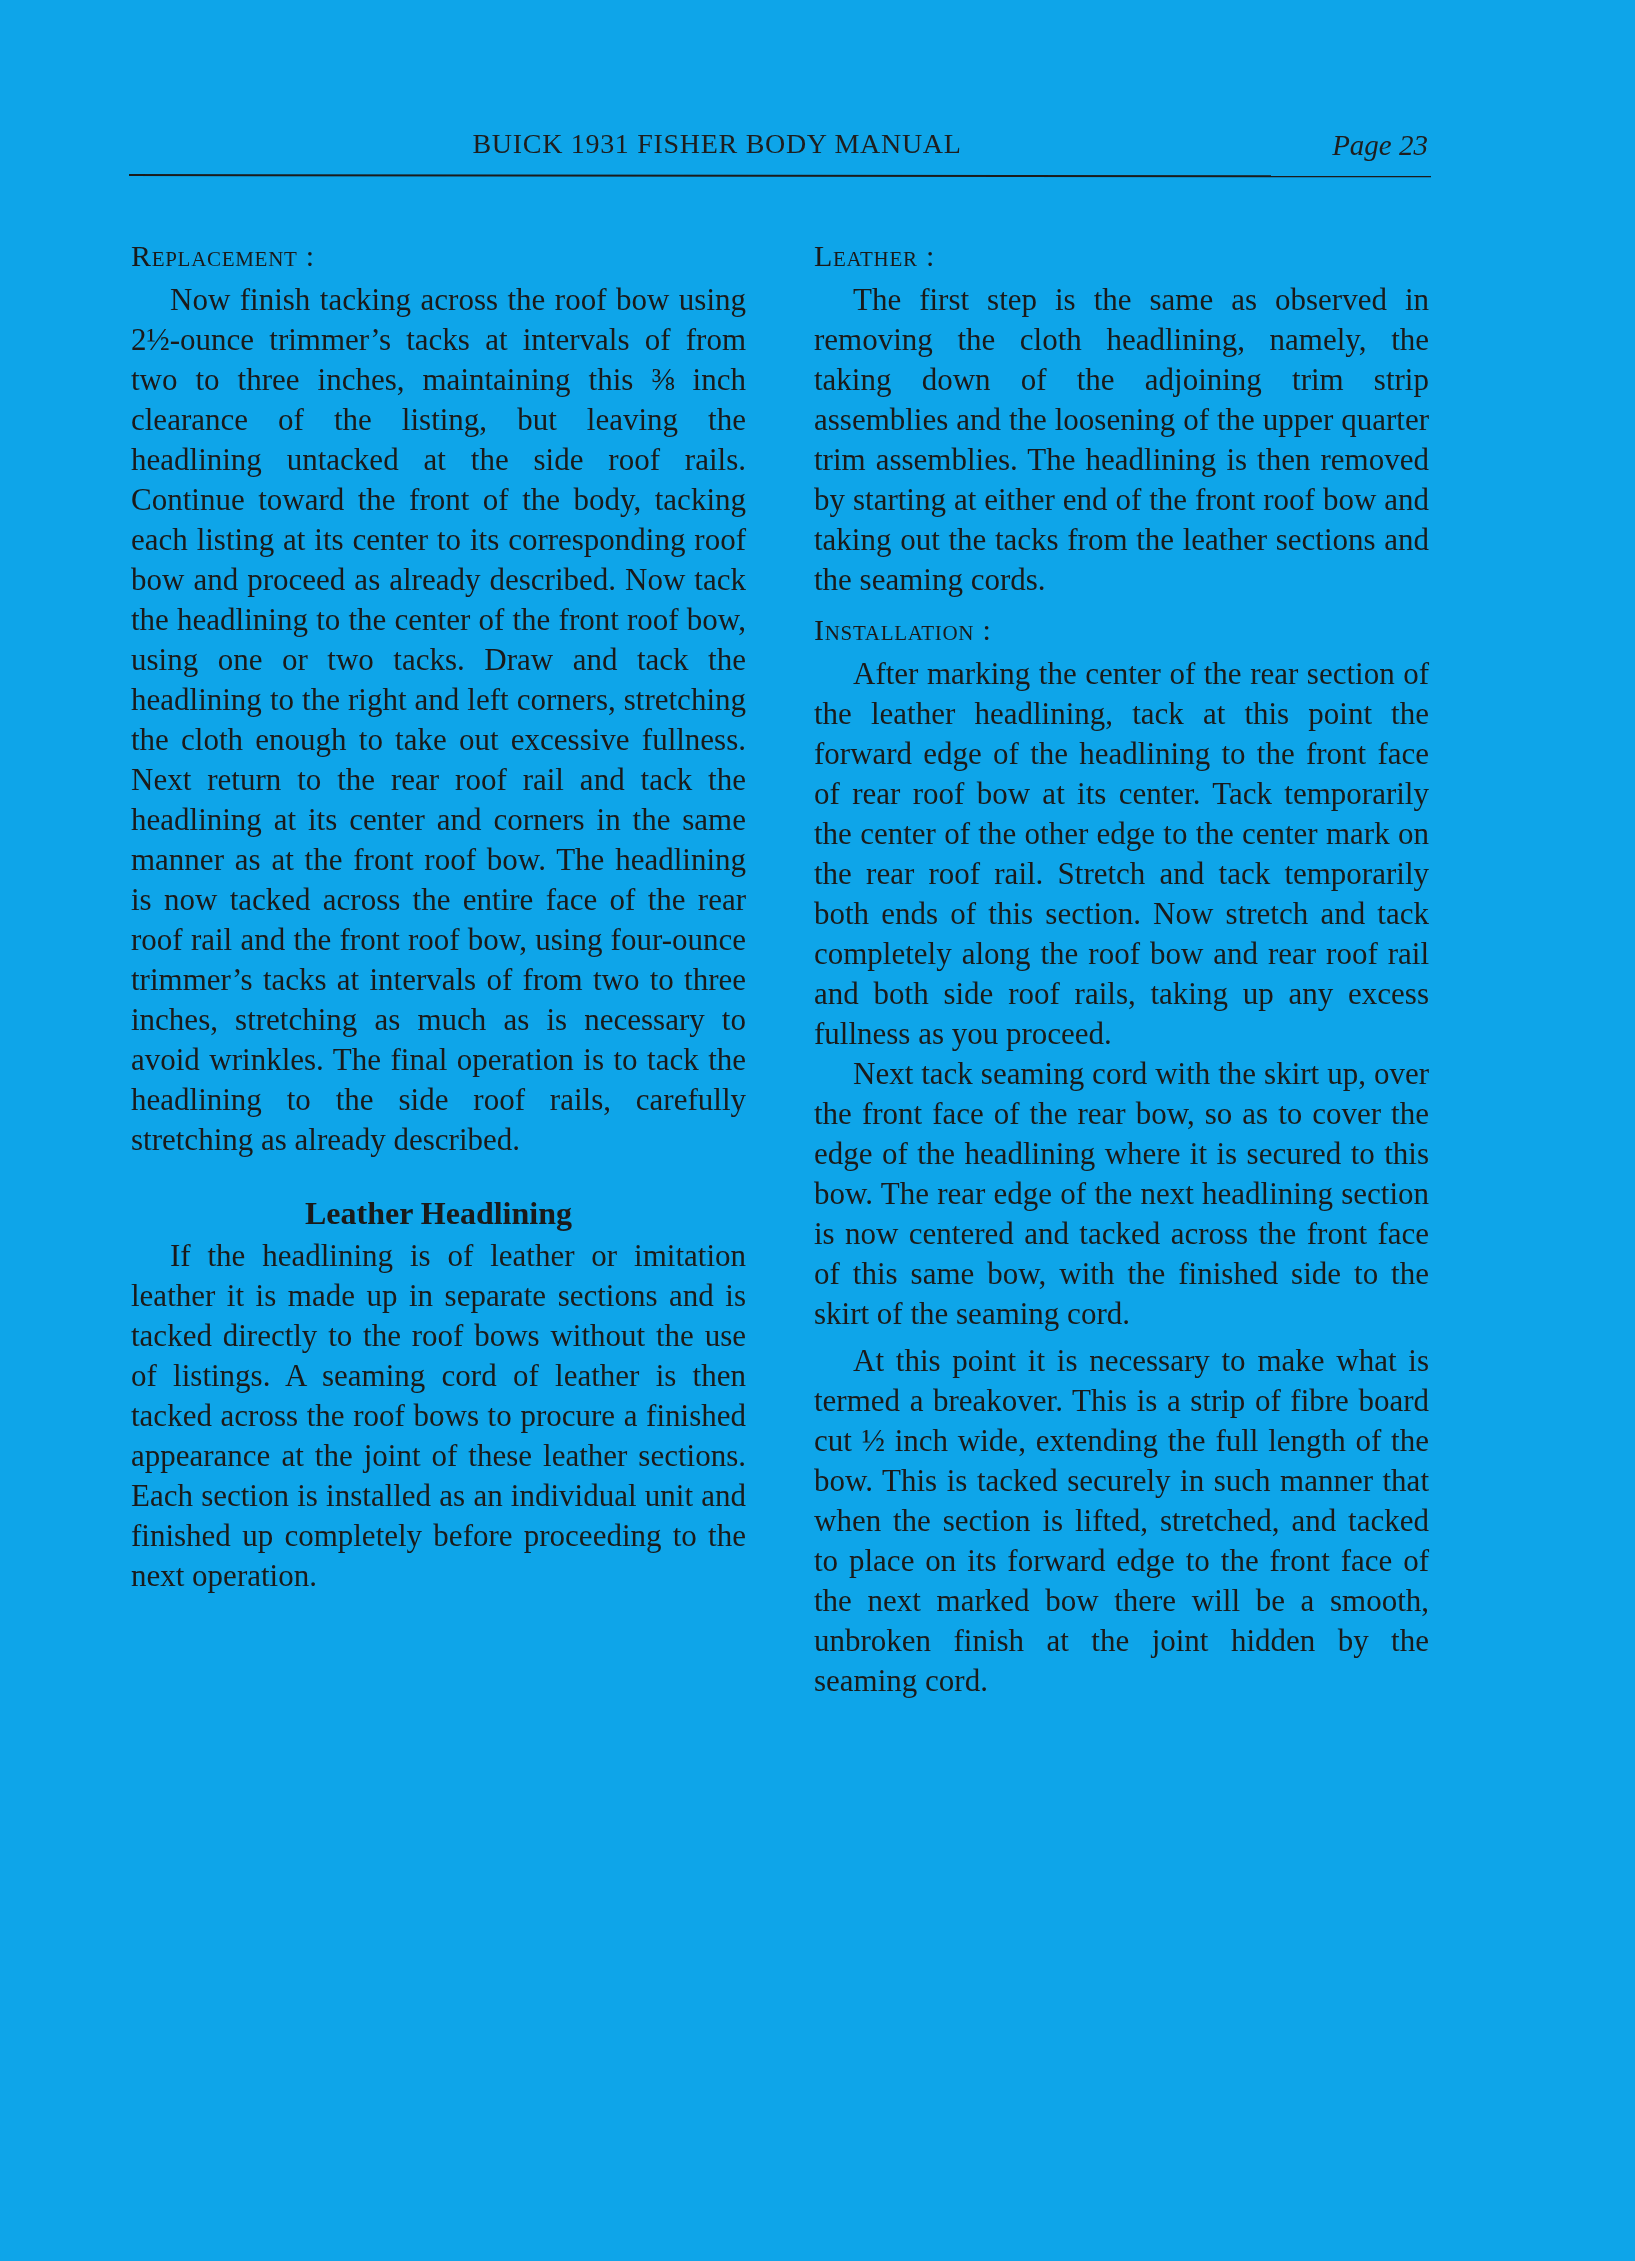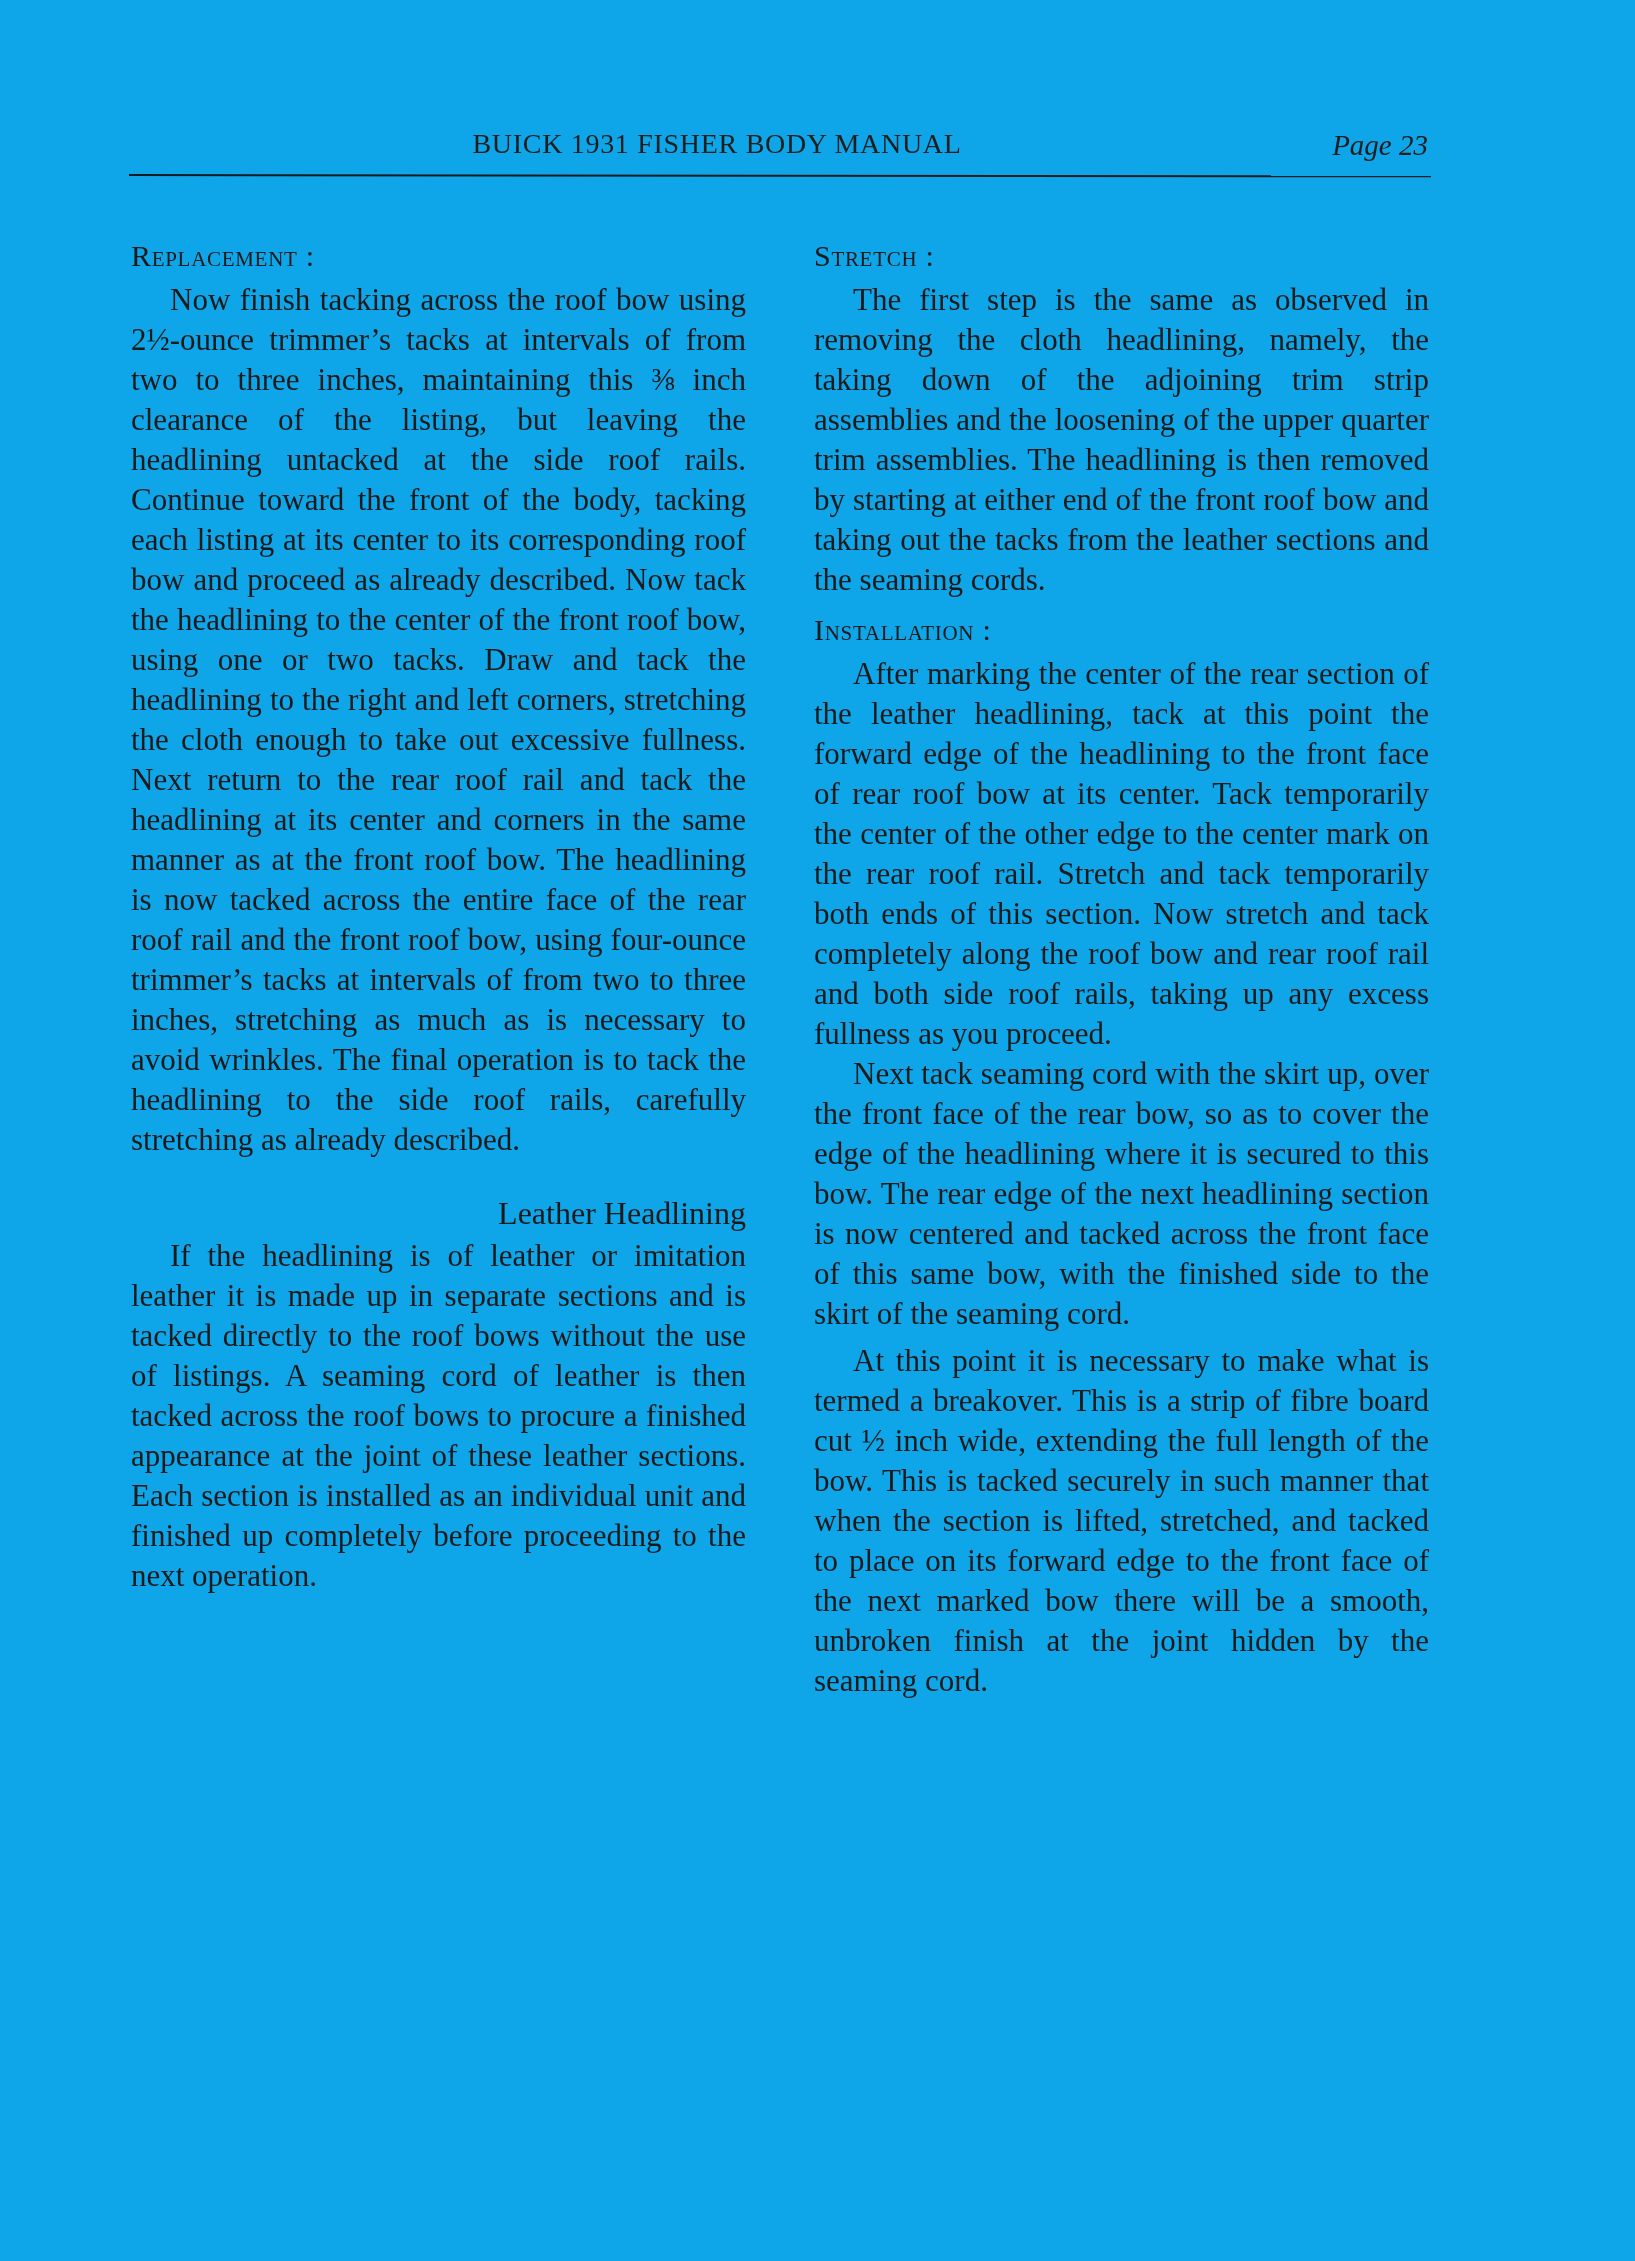--- a/index.html
+++ b/index.html
@@ -71,25 +71,25 @@
       line-height: 40px;
       text-align: left;
     }
     .section-label.spaced { margin-top: 9.7px; }
     .para {
       margin: 0;
       text-indent: 39px;
     }
     .para.gap { margin-top: 7px; }
     .heading-bold {
-      font-weight: normal;
+      font-weight: bold;
       font-size: 32px;
       margin: 33px 0 2.8px 0;
       line-height: 40px;
-      text-align: right;
+      text-align: center;
     }
   </style>
 </head>
 <body>
 
 <div class="page">
 
   <div class="running-head">
     <div class="running-title">BUICK 1931 FISHER BODY MANUAL</div>
     <div class="page-number">Page 23</div>
@@ -98,21 +98,21 @@
 
   <div class="column col-left">
     <div class="section-label">Replacement :</div>
     <p class="para">Now finish tacking across the roof bow using 2½-ounce trimmer’s tacks at inter­vals of from two to three inches, main­taining this ⅜ inch clearance of the listing, but leaving the headlining untacked at the side roof rails.  Continue toward the front of the body, tacking each listing at its center to its corresponding roof bow and proceed as already described. Now tack the headlining to the center of the front roof bow, using one or two tacks. Draw and tack the headlining to the right and left corners, stretching the cloth enough to take out excessive fullness. Next return to the rear roof rail and tack the headlining at its center and corners in the same manner as at the front roof bow.  The headlining is now tacked across the entire face of the rear roof rail and the front roof bow, using four-ounce trimmer’s tacks at intervals of from two to three inches, stretching as much as is necessary to avoid wrinkles.  The final operation is to tack the headlining to the side roof rails, carefully stretching as already described.</p>
 
     <div class="heading-bold">Leather Headlining</div>
     <p class="para">If the headlining is of leather or imita­tion leather it is made up in separate sections and is tacked directly to the roof bows without the use of listings.  A seam­ing cord of leather is then tacked across the roof bows to procure a finished ap­pearance at the joint of these leather sections.  Each section is installed as an individual unit and finished up completely before proceeding to the next operation.</p>
   </div>
 
   <div class="column col-right">
-    <div class="section-label">Stretch :</div>
+    <div class="section-label">Leather :</div>
     <p class="para">The first step is the same as observed in removing the cloth headlining, namely, the taking down of the adjoining trim strip assemblies and the loosening of the upper quarter trim assemblies.  The head­lining is then removed by starting at either end of the front roof bow and tak­ing out the tacks from the leather sec­tions and the seaming cords.</p>
 
     <div class="section-label spaced">Installation :</div>
     <p class="para">After marking the center of the rear section of the leather headlining, tack at this point the forward edge of the head­lining to the front face of rear roof bow at its center.  Tack temporarily the center of the other edge to the center mark on the rear roof rail.  Stretch and tack tem­porarily both ends of this section.  Now stretch and tack completely along the roof bow and rear roof rail and both side roof rails, taking up any excess fullness as you proceed.</p>
     <p class="para">Next tack seaming cord with the skirt up, over the front face of the rear bow, so as to cover the edge of the headlining where it is secured to this bow.  The rear edge of the next headlining section is now centered and tacked across the front face of this same bow, with the finished side to the skirt of the seaming cord.</p>
     <p class="para gap">At this point it is necessary to make what is termed a breakover.  This is a strip of fibre board cut ½ inch wide, extending the full length of the bow. This is tacked securely in such manner that when the section is lifted, stretched, and tacked to place on its forward edge to the front face of the next marked bow there will be a smooth, unbroken finish at the joint hidden by the seaming cord.</p>
   </div>
 
 </div>
 

